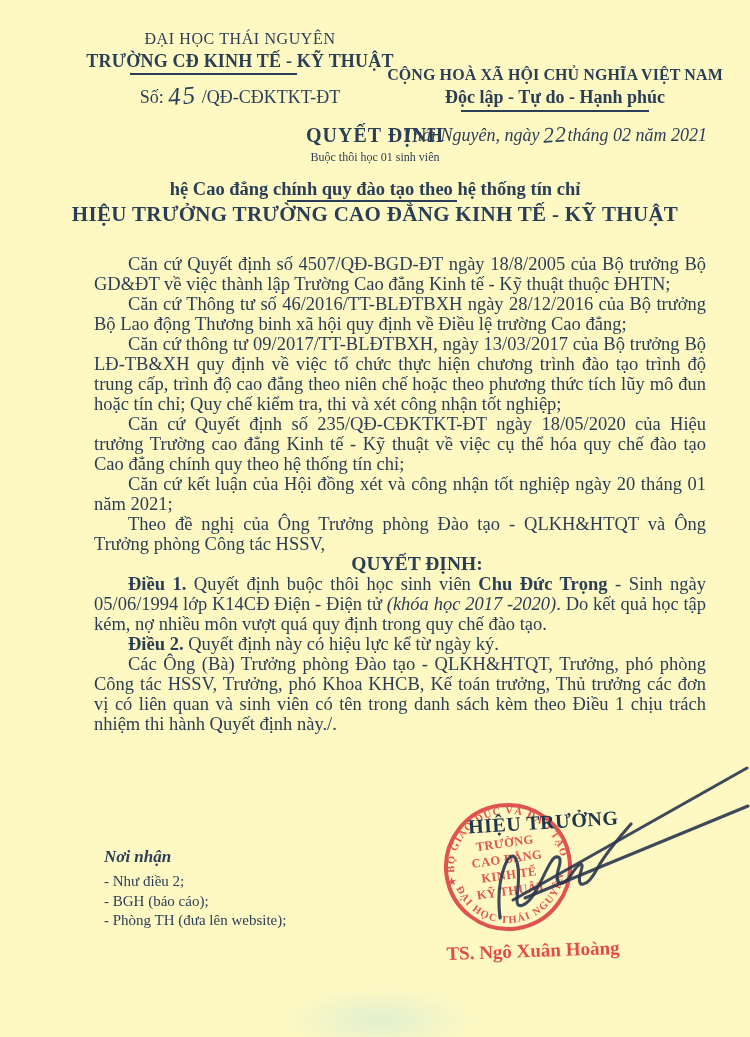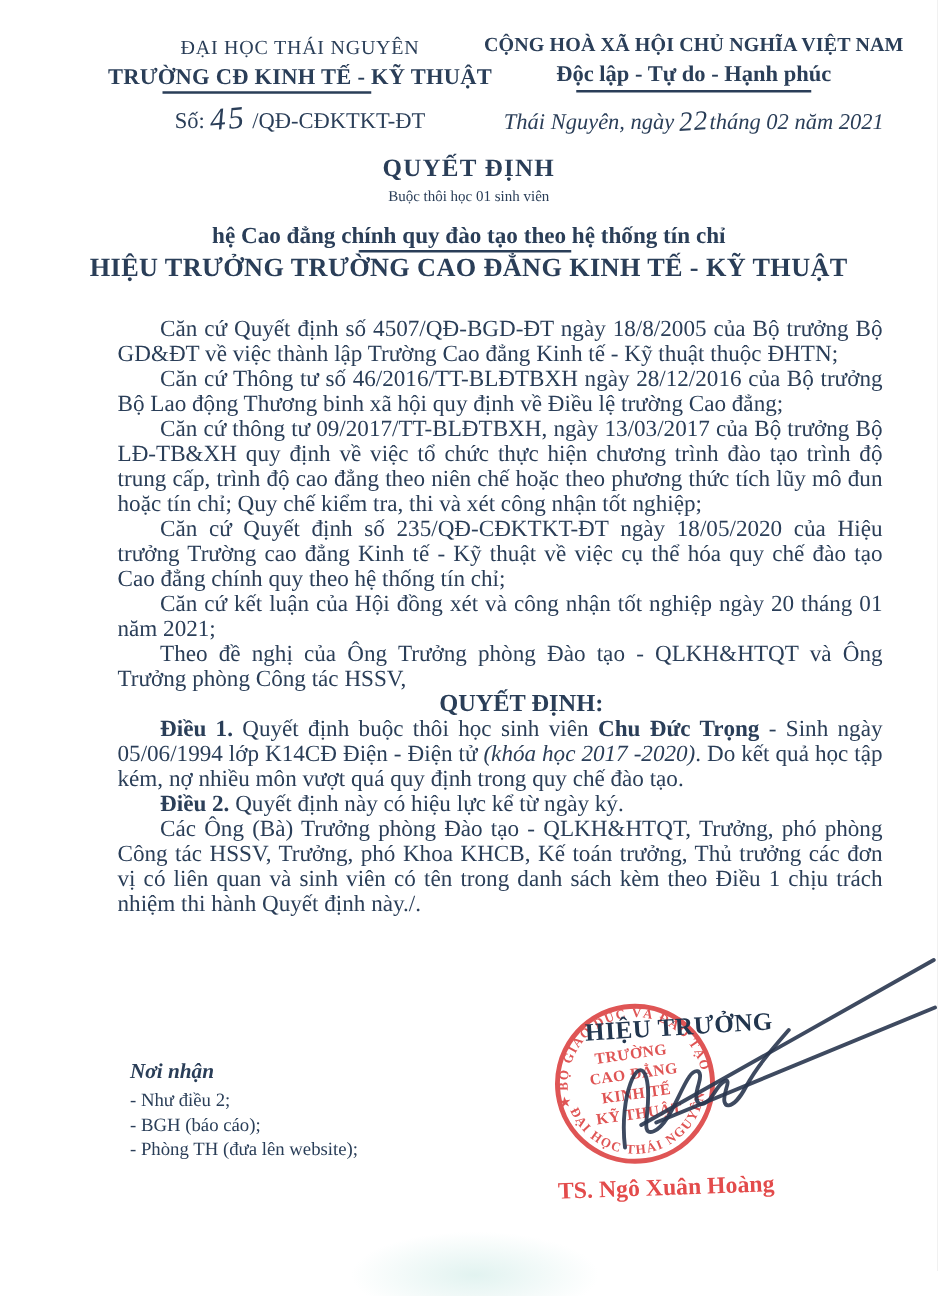--- a/index.html
+++ b/index.html
@@ -1,33 +1,33 @@
 <!DOCTYPE html>
 <html><head>
 <meta charset="utf-8">
 <style>
   html,body{margin:0;padding:0;background:#e8e8e8;}
   .page{
     position:relative;width:750px;height:1037px;margin:0 auto;
-    background:#ffffff;overflow:hidden;
+    background:#fef9c3;overflow:hidden;
     font-family:"Liberation Serif","DejaVu Serif",serif;
     color:#2a3e58;
   }
   .scan-blob{position:absolute;left:280px;bottom:-18px;width:200px;height:70px;
     background:radial-gradient(ellipse at center, rgba(190,228,222,0.45), rgba(190,228,222,0) 70%);}
   
   .header-left{position:absolute;left:85px;top:30px;width:310px;text-align:center;}
   .hl1{font-size:16px;letter-spacing:.6px;}
   .hl2{font-size:18px;font-weight:bold;margin-top:3px;letter-spacing:.2px;}
   .hl-underline{height:2px;background:#2a3e58;width:167px;margin:1px 0 0 45px;}
   .hl3{font-size:18px;margin-top:6px;white-space:nowrap;}
   .hand{display:inline-block;font-style:italic;font-size:25px;letter-spacing:2px;
     transform:rotate(-5deg);margin:0 5px 0 4px;position:relative;top:1px;}
   .header-right{position:absolute;left:375px;top:28px;width:360px;text-align:center;}
-  .hr1{font-size:16px;font-weight:bold;letter-spacing:.1px;}
+  .hr1{font-size:16px;font-weight:bold;letter-spacing:.1px;margin-top:38px;}
   .hr2{font-size:18px;font-weight:bold;margin-top:3px;}
   .hr-underline{height:2px;background:#2a3e58;width:188px;margin:2px auto 0;}
   .hr3{font-size:18px;font-style:italic;margin-top:9px;white-space:nowrap;}
   .hand2{display:inline-block;font-style:italic;font-size:22px;letter-spacing:1px;
     transform:rotate(-4deg);margin:0 1px 0 3px;position:relative;top:1px;}
   
   .title-block{position:absolute;left:0;top:124px;width:750px;text-align:center;}
   .t1{font-size:20px;font-weight:bold;letter-spacing:1px;}
   .t2{font-size:12px;font-weight:normal;margin-top:3px;}
   .t3{font-size:18.5px;font-weight:bold;margin-top:14px;}

